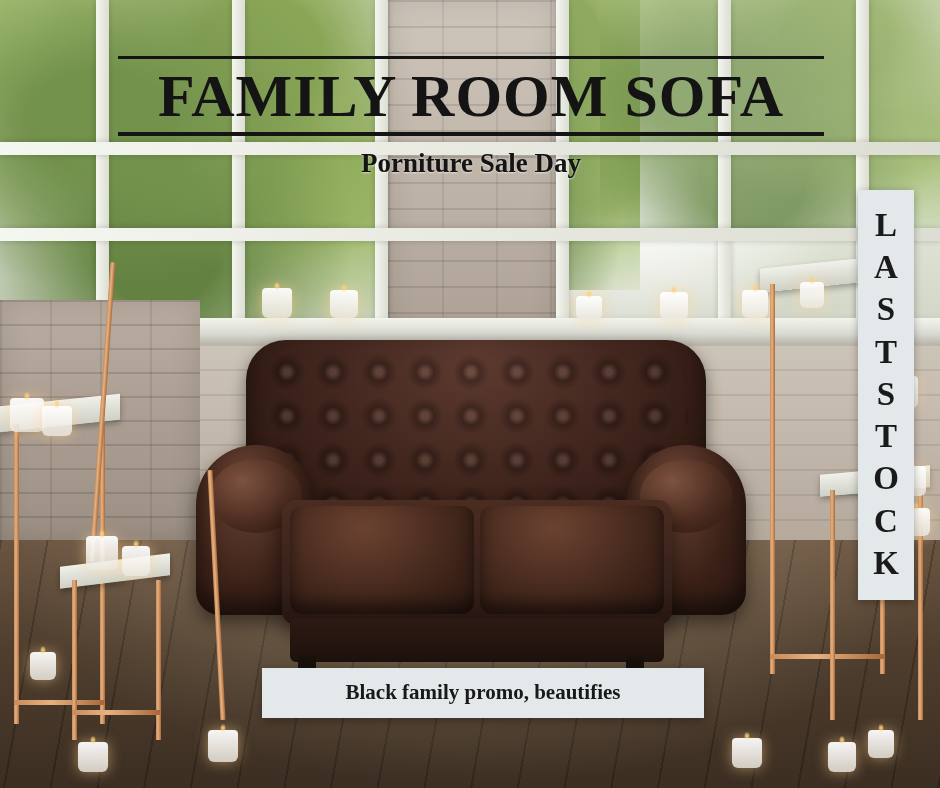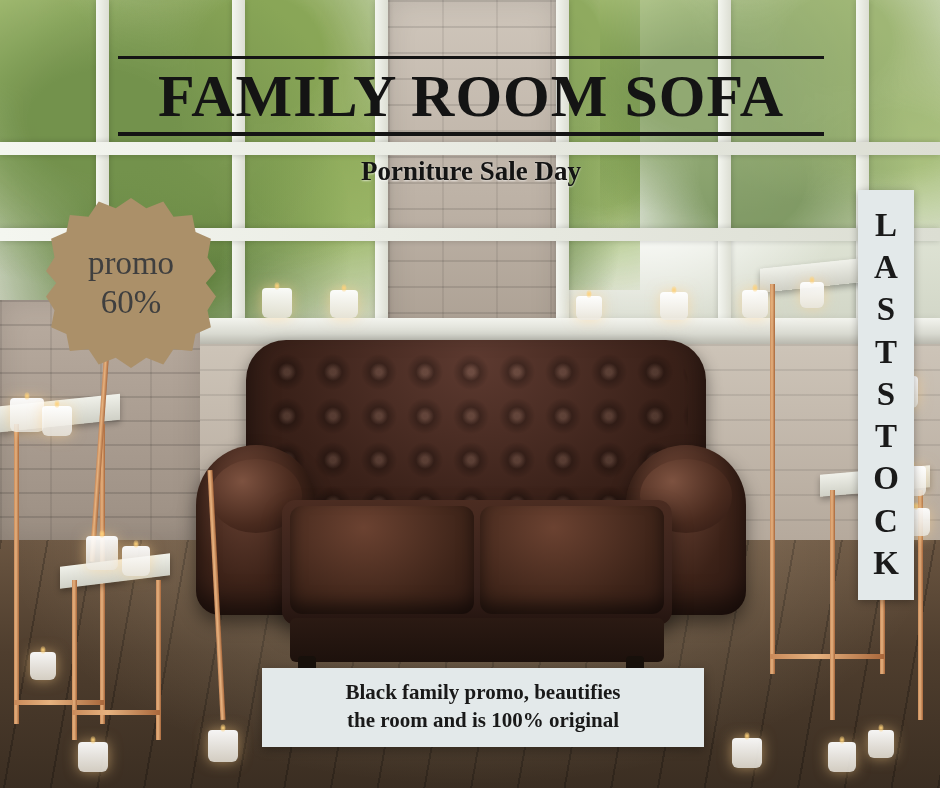--- a/index.html
+++ b/index.html
@@ -206,21 +206,21 @@
     letter-spacing: 1px;
     color: #141414;
     margin: 7px 0 6px 0;
     white-space: nowrap;
   }
   .subhead {
     font-family: "Liberation Serif", serif;
     font-weight: 700;
     font-size: 27px;
     color: #141414;
-    margin-top: 20px;
+    margin-top: 12px;
     text-shadow: 0 1px 2px rgba(255,255,255,.6);
   }
 
   
   .badge {
     position: absolute; left: 46px; top: 198px;
     width: 170px; height: 170px;
     display: flex; flex-direction: column;
     align-items: center; justify-content: center;
     color: #3f3f3f;
@@ -369,35 +369,30 @@
   <div class="candle" style="left:828px; top:742px; width:28px; height:30px;"></div>
   <div class="candle" style="left:868px; top:730px; width:26px; height:28px;"></div>
 
   <div class="title-wrap">
     <div class="rule thin"></div>
     <div class="headline">FAMILY ROOM SOFA</div>
     <div class="rule"></div>
     <div class="subhead">Porniture Sale Day</div>
   </div>
 
-  <div class="badge">
-    <div class="p1">promo</div>
-    <div class="p2">60%</div>
-  </div>
 
   <div class="vlabel">
     <span>L</span>
     <span>A</span>
     <span>S</span>
     <span>T</span>
     <span>S</span>
     <span>T</span>
     <span>O</span>
     <span>C</span>
     <span>K</span>
   </div>
 
   <div class="caption">
     <span>Black family promo, beautifies</span>
-    <span>the room and is 100% original</span>
   </div>
 
 </div>
 
 </body></html>

